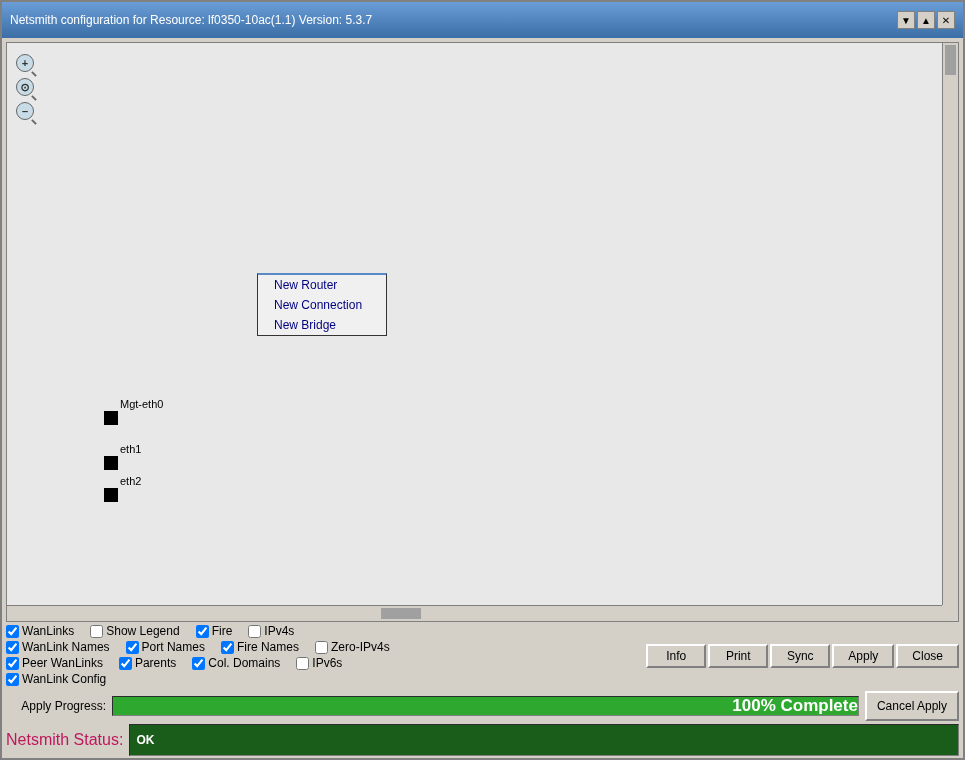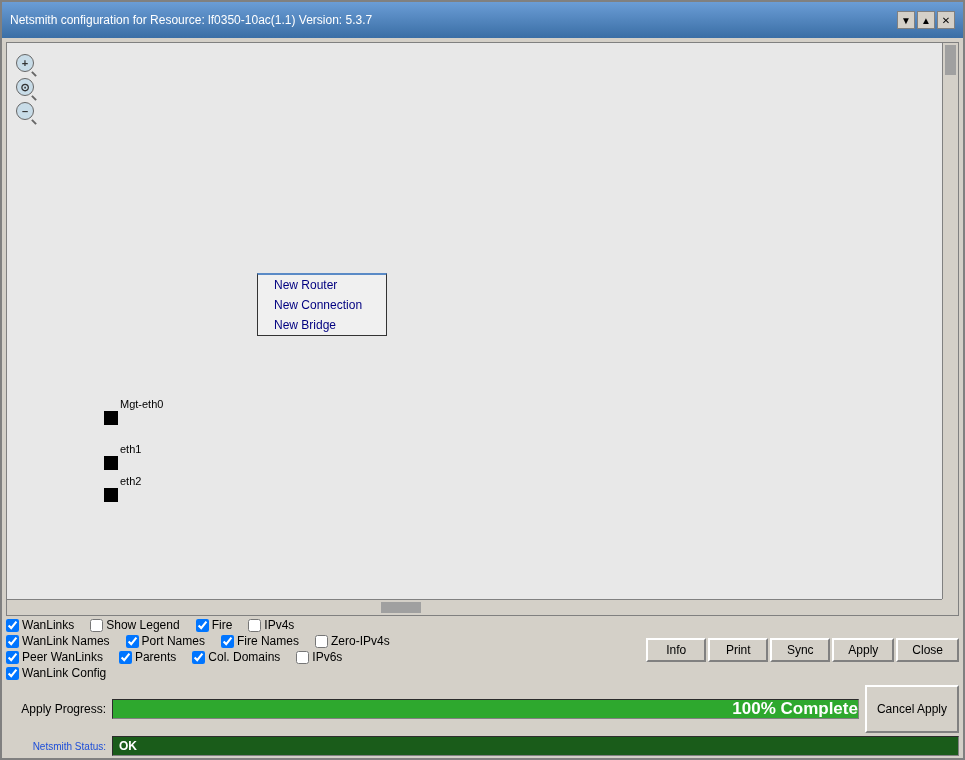--- a/index.html
+++ b/index.html
@@ -274,45 +274,45 @@
       color: white;
       font-size: 17px;
       font-weight: bold;
       position: absolute;
       width: 100%;
       text-align: right;
       top: 50%;
       transform: translateY(-50%);
     }
     .cancel-apply-btn {
-      padding: 15px 10px;
+      padding: 6px 10px;
       background: #d4d0c8;
       border: 2px solid;
       border-color: #ffffff #808080 #808080 #ffffff;
       cursor: pointer;
       font-size: 12px;
       white-space: nowrap;
     }
 
     
     .status-row {
       display: flex;
       align-items: center;
       gap: 6px;
     }
     .status-label {
-      font-size: 10px;
-      color: #1d4ed8;
+      font-size: 16px;
+      color: #be185d;
       white-space: nowrap;
       min-width: 100px;
       text-align: right;
     }
     .status-value {
       flex: 1;
-      height: 20px;
+      height: 32px;
       background: #1a5c1a;
       border: 1px inset #808080;
       color: white;
       font-size: 12px;
       font-weight: bold;
       display: flex;
       align-items: center;
       padding-left: 6px;
     }
 

